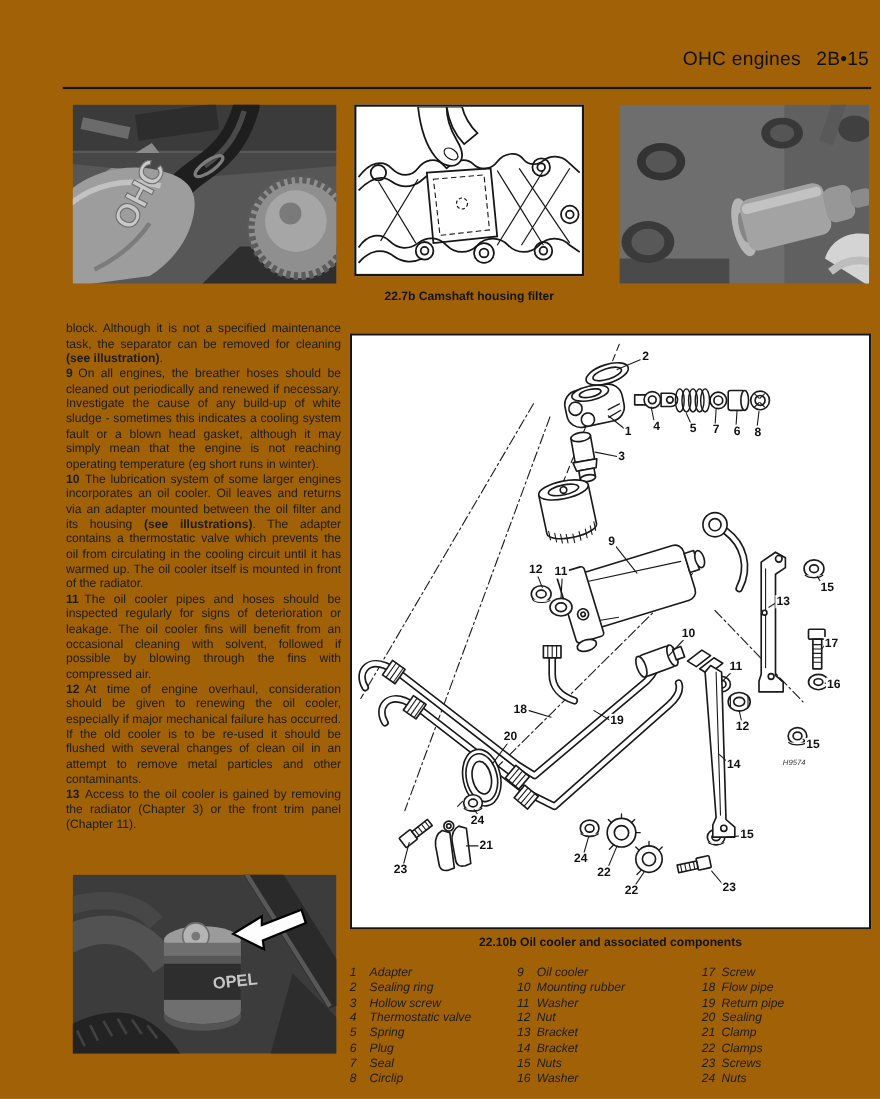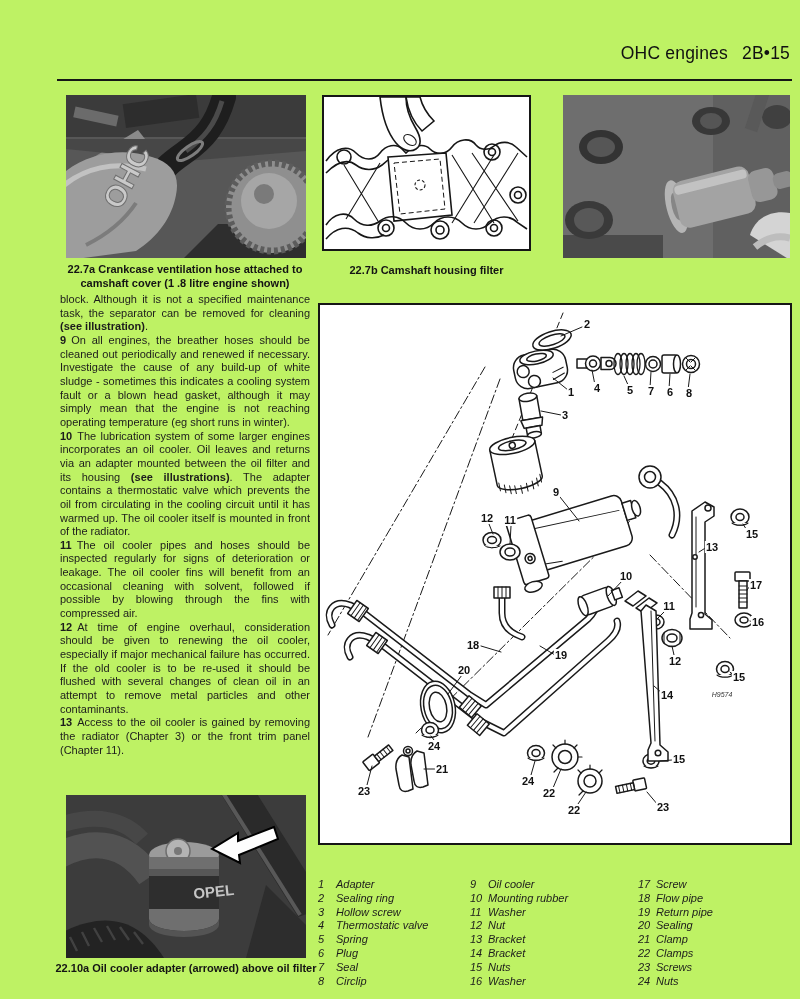--- a/index.html
+++ b/index.html
@@ -1,16 +1,16 @@
 <!DOCTYPE html>
 <html><head>
 <meta charset="utf-8">
 <style>
   html,body{margin:0;padding:0;background:#e8e8e8;}
-  .page{position:relative;width:800px;height:999px;background:#bef264;margin:0 auto;
+  .page{position:relative;width:800px;height:999px;background:#a16207;margin:0 auto;
         font-family:"Liberation Sans",sans-serif;color:#1a1a1a;overflow:hidden;}
   .hdr{position:absolute;top:43px;right:10px;font-size:17.5px;letter-spacing:.2px;color:#111;}
   .hdr .pg{margin-left:14px;}
   .rule{position:absolute;top:79px;left:57px;width:735px;height:2px;background:#161616;}
   .fig{position:absolute;overflow:hidden;}
   .fig svg{display:block;width:100%;height:100%;}
   #fig227a{left:66px;top:95px;width:240px;height:163px;}
   #fig227b{left:322px;top:95px;width:209px;height:156px;border:2px solid #161616;box-sizing:border-box;background:#fff;}
   #fig228{left:563px;top:95px;width:227px;height:163px;}
   #fig2210a{left:66px;top:795px;width:240px;height:163px;}
@@ -117,21 +117,20 @@
         <rect x="112" y="76" width="78" height="48" rx="10" fill="#a3a3a3"></rect>
         <rect x="114" y="80" width="74" height="9" rx="4" fill="#c2c2c2"></rect>
         <rect x="188" y="84" width="26" height="32" rx="8" fill="#979797"></rect>
         <rect x="212" y="92" width="20" height="16" rx="6" fill="#8b8b8b"></rect>
       </g>
       <path d="M227,118 c-22,-4 -36,8 -40,22 l40,25 z" fill="#d4d4d4"></path>
       <path d="M192,152 c12,-10 24,-12 35,-9" stroke="#bdbdbd" stroke-width="7" fill="none"></path>
     </svg>
   </div>
 
-  <div class="cap" id="cap1">22.7a  Crankcase ventilation hose attached to camshaft cover (1 .8 litre engine shown)</div>
   <div class="cap" id="cap2">22.7b  Camshaft housing filter</div>
 
   <div class="bodytext">
       <p class="para"><span>block. Although it is not a specified maintenance task, the separator can be removed for cleaning </span><b>(see illustration)</b><span>.</span></p>
       <p class="para"><b class="pnum">9</b><span>On all engines, the breather hoses should be cleaned out periodically and renewed if necessary. Investigate the cause of any build-up of white sludge - sometimes this indicates a cooling system fault or a blown head gasket, although it may simply mean that the engine is not reaching operating temperature (eg short runs in winter).</span></p>
       <p class="para"><b class="pnum">10</b><span>The lubrication system of some larger engines incorporates an oil cooler. Oil leaves and returns via an adapter mounted between the oil filter and its housing </span><b>(see illustrations)</b><span>. The adapter contains a thermostatic valve which prevents the oil from circulating in the cooling circuit until it has warmed up. The oil cooler itself is mounted in front of the radiator.</span></p>
       <p class="para"><b class="pnum">11</b><span>The oil cooler pipes and hoses should be inspected regularly for signs of deterioration or leakage. The oil cooler fins will benefit from an occasional cleaning with solvent, followed if possible by blowing through the fins with compressed air.</span></p>
       <p class="para"><b class="pnum">12</b><span>At time of engine overhaul, consideration should be given to renewing the oil cooler, especially if major mechanical failure has occurred. If the old cooler is to be re-used it should be flushed with several changes of clean oil in an attempt to remove metal particles and other contaminants.</span></p>
       <p class="para"><b class="pnum">13</b><span>Access to the oil cooler is gained by removing the radiator (Chapter 3) or the front trim panel (Chapter 11).</span></p>
     </div>
@@ -389,20 +388,21 @@
         <span class="callout" style="left: 44px; top: 486px;">23</span>
         <span class="callout" style="left: 208px; top: 476px;">24</span>
         <span class="callout" style="left: 229px; top: 488px;">22</span>
         <span class="callout" style="left: 254px; top: 505px;">22</span>
         <span class="callout" style="left: 343px; top: 502px;">23</span>
         <span class="callout" style="left: 359px; top: 454px;">15</span>
       </div>
     <span class="dmark">H9574</span>
   </div>
 
+  <div class="cap" id="dcap">22.10b  Oil cooler and associated components</div>
 
   <div class="parts">
     <div class="pcol1">
         <div class="part-row">
           <span class="pn">1</span>
           <span class="pname">Adapter</span>
         </div>
         <div class="part-row">
           <span class="pn">2</span>
           <span class="pname">Sealing ring</span>
@@ -517,15 +517,14 @@
       <circle cx="112" cy="56" r="4" fill="#787878"></circle>
       <path d="M83,62 v62 a35,12 0 0 0 70,0 v-62 z" fill="#6f6f6f"></path>
       <rect x="83" y="74" width="70" height="7" fill="#575757"></rect>
       <rect x="83" y="81" width="70" height="33" fill="#2e2e2e"></rect>
       <text x="128" y="104" font-size="15" font-weight="bold" fill="#c6c6c6" transform="rotate(-6 128 104)">OPEL</text>
       <path d="M83,124 a35,12 0 0 0 70,0 v6 a35,12 0 0 1 -70,0 z" fill="#545454"></path>
       <polygon points="208,32 172,46 172,38 146,54 174,68 173,60 212,44" fill="#fdfdfd" stroke="#000" stroke-width="2"></polygon>
     </svg>
   </div>
 
-  <div class="cap" id="cap4">22.10a  Oil cooler adapter (arrowed) above oil filter</div>
 
 </div>
 
 </body></html>

